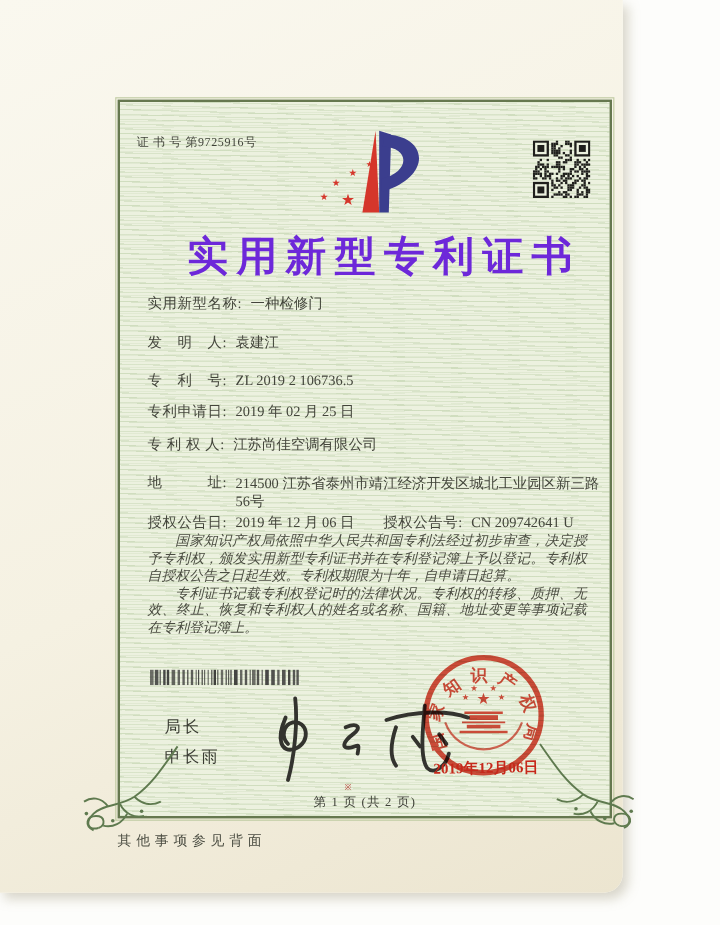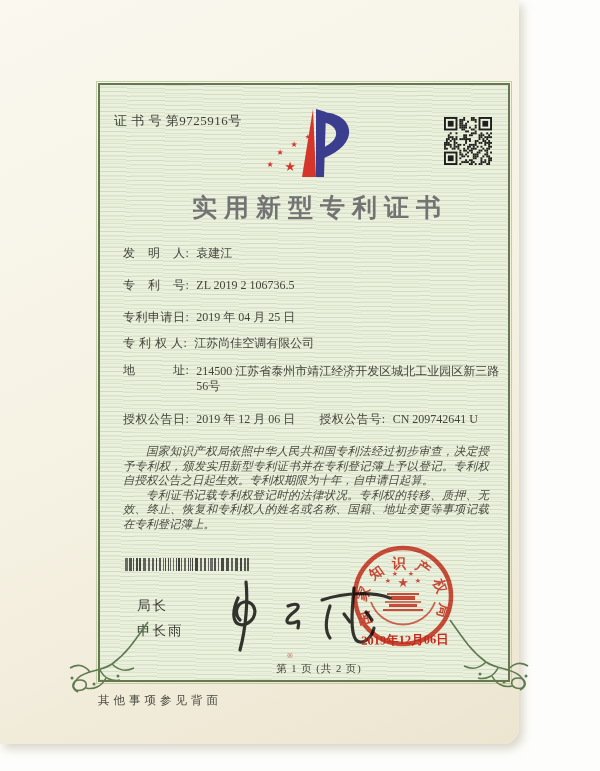--- a/index.html
+++ b/index.html
@@ -18,41 +18,41 @@
   .panel{
     position:absolute;left:98px;top:83px;width:408px;height:595px;
     border:2px solid #66784f;
     outline:1px solid #c2cda6;outline-offset:1px;
     background-color:#ecf1df;
     background-image:
       repeating-linear-gradient(1.5deg, rgba(146,178,120,.22) 0px, rgba(146,178,120,.22) 1px, transparent 1px, transparent 4px),
       repeating-linear-gradient(-1deg, rgba(146,178,120,.12) 0px, rgba(146,178,120,.12) 1px, transparent 1px, transparent 5px);
   }
   .abs{position:absolute;}
-  .cert-number{left:114px;top:112px;font-size:13px;letter-spacing:.5px;color:#3e4037;}
-  .title{left:98px;top:191px;width:444px;text-align:center;font-size:25px;font-weight:bold;
-         letter-spacing:7px;color:#737373;}
+  .cert-number{left:114px;top:112px;font-size:10px;letter-spacing:.5px;color:#3e4037;}
+  .title{left:98px;top:191px;width:444px;text-align:center;font-size:34px;font-weight:bold;
+         letter-spacing:7px;color:#6d28d9;}
   .fields{left:123px;top:247px;width:376px;font-size:12px;line-height:13px;color:#43453b;}
   .field-row{margin-bottom:19px;white-space:nowrap;}
   .field-row:nth-child(3){margin-bottom:13px;}
   .field-row:nth-child(4){margin-bottom:14px;}
   .field-row:nth-child(5){}
   .field-row:nth-child(6){margin-bottom:3px;}
   .field-label{letter-spacing:.5px;}
   .field-value{margin-left:7px;}
   .wrap-value{display:inline-block;width:304px;vertical-align:top;white-space:normal;line-height:15px;}
   .grant-pair{margin-left:24px;}
   .body-text{left:123px;top:444px;width:366px;font-size:11.5px;line-height:14.6px;
              text-align:justify;color:#4a4c41;}
   .body-text p{margin:0;text-indent:2em;font-style:italic;}
   .commissioner{left:137px;top:593px;font-size:13.5px;line-height:25px;letter-spacing:2px;color:#3a3c33;}
   .seal-date{left:337px;top:632px;width:136px;text-align:center;font-size:12.5px;font-weight:bold;
              color:#c6291b;transform:rotate(-1deg);}
   .ref-mark{left:287px;top:651px;font-size:7px;color:#b5443a;}
-  .page-note{left:98px;top:662px;width:412px;text-align:center;font-size:10.5px;letter-spacing:1px;color:#3e4037;padding-left:15px;}
+  .page-note{left:98px;top:662px;width:412px;text-align:center;font-size:10.5px;letter-spacing:1px;color:#3e4037;}
   .back-note{left:98px;top:693px;width:412px;text-align:left;font-size:11.5px;letter-spacing:4px;color:#4a4c41;}
   .seal-svg{mix-blend-mode:multiply;opacity:.92;}
 </style>
 </head>
 <body>
 
 <div id="canvas">
   <div class="paper"></div>
   <div class="panel"></div>
 
@@ -283,31 +283,34 @@
       <rect x="40" y="4" width="6" height="6" fill="#1f1f1c"></rect>
       <rect x="0" y="36" width="14" height="14" fill="#1f1f1c"></rect>
       <rect x="2" y="38" width="10" height="10" fill="#ecf1df"></rect>
       <rect x="4" y="40" width="6" height="6" fill="#1f1f1c"></rect>
     </svg>
 
   <div class="abs title">实用新型专利证书</div>
 
   <div class="abs fields">
 
+    <div class="field-row">
+      <span class="field-label">实用新型名称:</span><span class="field-value">一种检修门</span>
+    </div>
 
     <div class="field-row">
       <span class="field-label">发　明　人:</span><span class="field-value">袁建江</span>
     </div>
 
     <div class="field-row">
       <span class="field-label">专　利　号:</span><span class="field-value">ZL 2019 2 106736.5</span>
     </div>
 
     <div class="field-row">
-      <span class="field-label">专利申请日:</span><span class="field-value">2019 年 04 月 25 日</span>
+      <span class="field-label">专利申请日:</span><span class="field-value">2019 年 02 月 25 日</span>
     </div>
 
     <div class="field-row">
       <span class="field-label">专 利 权 人:</span><span class="field-value">江苏尚佳空调有限公司</span>
     </div>
 
     <div class="field-row">
       <span class="field-label">地　　　址:</span><span class="field-value wrap-value">214500 江苏省泰州市靖江经济开发区城北工业园区新三路56号</span>
     </div>
   <div class="field-row" id="grant-row">

